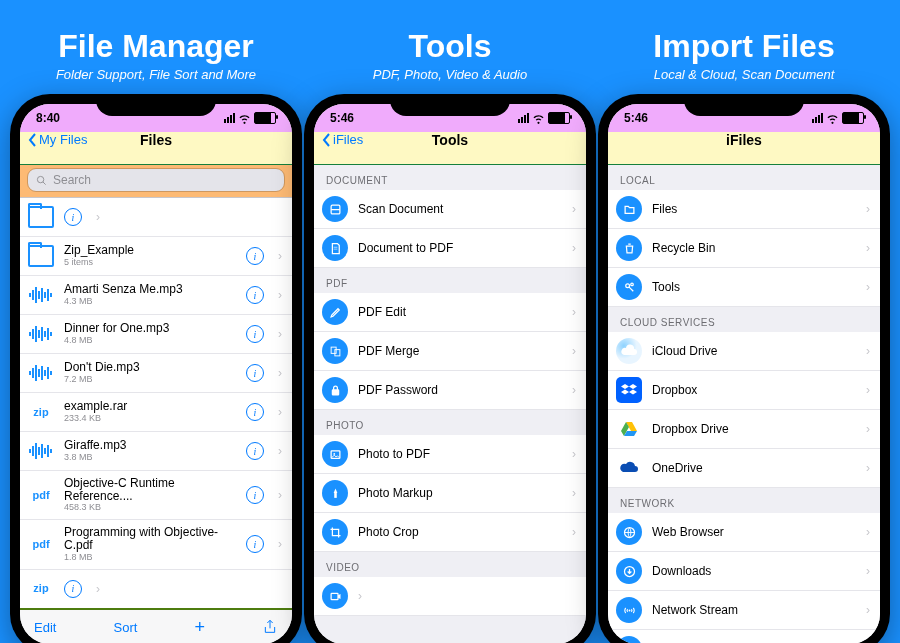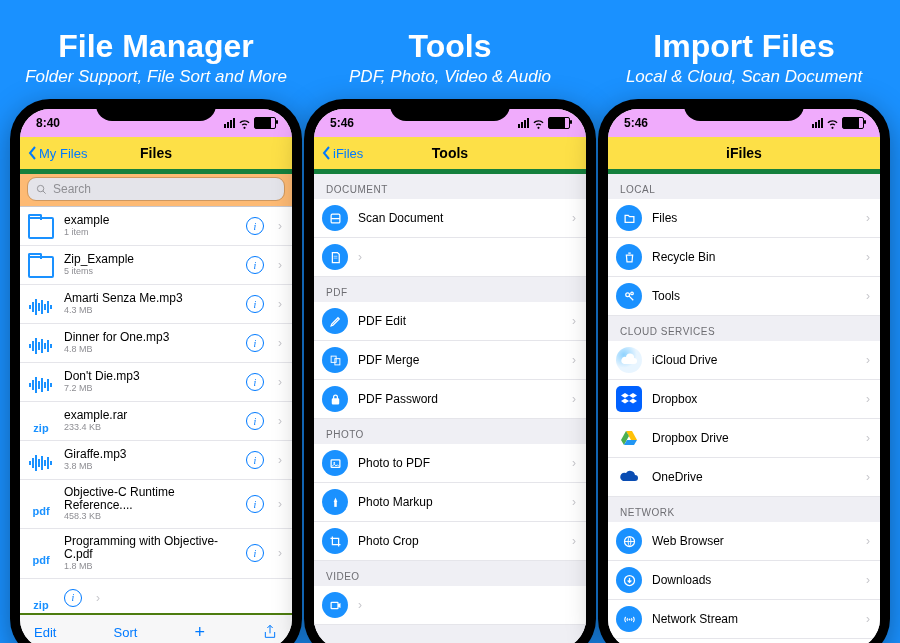--- a/index.html
+++ b/index.html
@@ -1,48 +1,48 @@
 <!DOCTYPE html>
 <html><head>
 <meta charset="utf-8">
 <style>
   html,body{margin:0;padding:0;font-family:-apple-system,Helvetica,Arial,sans-serif;}
   body{background:#1a91ff;width:900px;height:643px;overflow:hidden;}
   .panels{display:flex;justify-content:space-between;padding:0 14px;}
   .panel{width:284px;display:flex;flex-direction:column;align-items:center;margin-top:16px;}
   .panel-title{color:#fff;font-size:32px;font-weight:600;margin:12px 0 2px;text-align:center;}
-  .panel-sub{color:#fff;font-size:17px;font-style:italic;margin:0 0 12px;text-align:center;}
+  .panel-sub{color:#fff;font-size:13px;font-style:italic;margin:0 0 12px;text-align:center;}
   
   .phone{width:272px;height:540px;background:#000;border-radius:40px;padding:10px;position:relative;box-shadow:0 8px 30px rgba(0,0,0,.35);}
   .screen{width:100%;height:100%;background:#efeff4;border-radius:30px;overflow:hidden;position:relative;}
   .notch{position:absolute;top:0;left:50%;transform:translateX(-50%);width:120px;height:22px;background:#000;border-bottom-left-radius:16px;border-bottom-right-radius:16px;z-index:5;}
   
   .status{height:28px;display:flex;align-items:center;justify-content:space-between;padding:0 16px;font-size:12px;font-weight:600;color:#000;background:#f0abfc;}
   .status .right{display:flex;align-items:center;gap:3px;}
   .sig{display:flex;align-items:flex-end;gap:1px;}
   .sig i{width:2px;background:#000;display:inline-block;}
   .sig i:nth-child(1){height:4px}.sig i:nth-child(2){height:6px}.sig i:nth-child(3){height:8px}.sig i:nth-child(4){height:10px}
   .wifi{width:13px;height:13px;}
   .batt{width:20px;height:10px;border:1px solid #000;border-radius:2px;position:relative;}
   .batt::after{content:"";position:absolute;right:-3px;top:2px;width:2px;height:4px;background:#000;border-radius:1px;}
   .batt i{display:block;height:100%;width:80%;background:#000;}
   
-  .nav{height:32px;background:#fde047;border-bottom:5px solid #15803d;display:flex;align-items:center;justify-content:space-between;padding:0 8px;position:relative;}
+  .nav{height:32px;background:#fef9c3;border-bottom:1px solid #15803d;display:flex;align-items:flex-start;justify-content:space-between;padding:0 8px;position:relative;}
   .nav .back{color:#007aff;font-size:13px;display:flex;align-items:center;gap:2px;}
   .nav .title{position:absolute;left:0;right:0;text-align:center;font-size:14px;font-weight:600;pointer-events:none;}
   
   .searchwrap{background:#fdba74;padding:4px 8px 6px;border-bottom:1px solid #c8c7cc;}
   .search{background:#e4e4ea;border-radius:8px;height:22px;display:flex;align-items:center;padding:0 8px;color:#8e8e93;font-size:12px;gap:6px;position:relative;}
   .search::after{content:"";position:absolute;inset:-1px;border:1px solid rgba(0,0,0,.18);border-radius:9px;pointer-events:none;}
   
   .list{overflow-y:auto;height:calc(100% - 28px - 32px);background:#efeff4;}
   .list.with-search{height:calc(100% - 28px - 32px - 32px - 34px);}
   .group-hdr{font-size:10px;color:#6d6d72;letter-spacing:.5px;padding:10px 12px 4px;text-transform:uppercase;}
   .cell{background:#fff;border-bottom:1px solid #e5e5ea;display:flex;align-items:center;padding:6px 10px 6px 8px;gap:10px;min-height:24px;}
-  .cell .icon{width:26px;height:26px;flex:0 0 26px;display:flex;align-items:flex-end;justify-content:center;}
+  .cell .icon{width:26px;height:26px;flex:0 0 26px;display:flex;align-items:center;justify-content:center;}
   .cell .circle{width:26px;height:26px;border-radius:50%;background:#1a91ff;display:flex;align-items:center;justify-content:center;}
   .cell .label{flex:1;font-size:12px;color:#000;}
   .cell .label .main{font-size:12px;line-height:1.1;}
   .cell .label .sub{font-size:9px;color:#8e8e93;line-height:1.1;}
   .chev{color:#c7c7cc;font-size:12px;}
   .info{width:16px;height:16px;border:1px solid #007aff;border-radius:50%;color:#007aff;font-size:10px;display:flex;align-items:center;justify-content:center;margin-right:4px;font-family:Georgia,serif;font-style:italic;}
   
   .folder{width:24px;height:18px;border:2px solid #1a91ff;border-radius:2px;position:relative;}
   .folder::before{content:"";position:absolute;top:-5px;left:-2px;width:10px;height:4px;border:2px solid #1a91ff;border-bottom:none;border-radius:2px 2px 0 0;}
   .wave{color:#1a91ff;}
@@ -99,24 +99,20 @@
                 <line x1="15" y1="15" x2="21" y2="21" stroke="#8e8e93" stroke-width="2"></line>
               </svg>
             <span>Search</span>
           </div>
         </div>
         <div class="list with-search" id="files-list">
             <div class="cell">
               <div class="icon">
                 <div class="folder"></div>
               </div>
-              <div class="label">
-                <div class="main">example</div>
-                <div class="sub">1 item</div>
-              </div>
               <div class="info">i</div>
               <div class="chev">›</div>
             </div>
             <div class="cell">
               <div class="icon">
                 <div class="folder"></div>
               </div>
               <div class="label">
                 <div class="main">Zip_Example</div>
                 <div class="sub">5 items</div>
@@ -307,20 +303,21 @@
             <div class="cell">
               <div class="icon">
                 <div class="circle">
                   <svg width="15" height="15" viewBox="0 0 24 24">
                     <path d="M7 4h8l3 3v13H7z" stroke="#fff" stroke-width="2" fill="none"></path>
                     <line x1="9" y1="10" x2="15" y2="10" stroke="#fff"></line>
                     <line x1="9" y1="13" x2="15" y2="13" stroke="#fff"></line>
                   </svg>
                 </div>
               </div>
+              <div class="label">Document to PDF</div>
               <div class="chev">›</div>
             </div>
             <div class="group-hdr">PDF</div>
             <div class="cell">
               <div class="icon">
                 <div class="circle">
                   <svg width="15" height="15" viewBox="0 0 24 24">
                     <path d="M5 19l3-1 10-10-2-2L6 16l-1 3z" stroke="#fff" stroke-width="2" fill="none"></path>
                   </svg>
                 </div>

